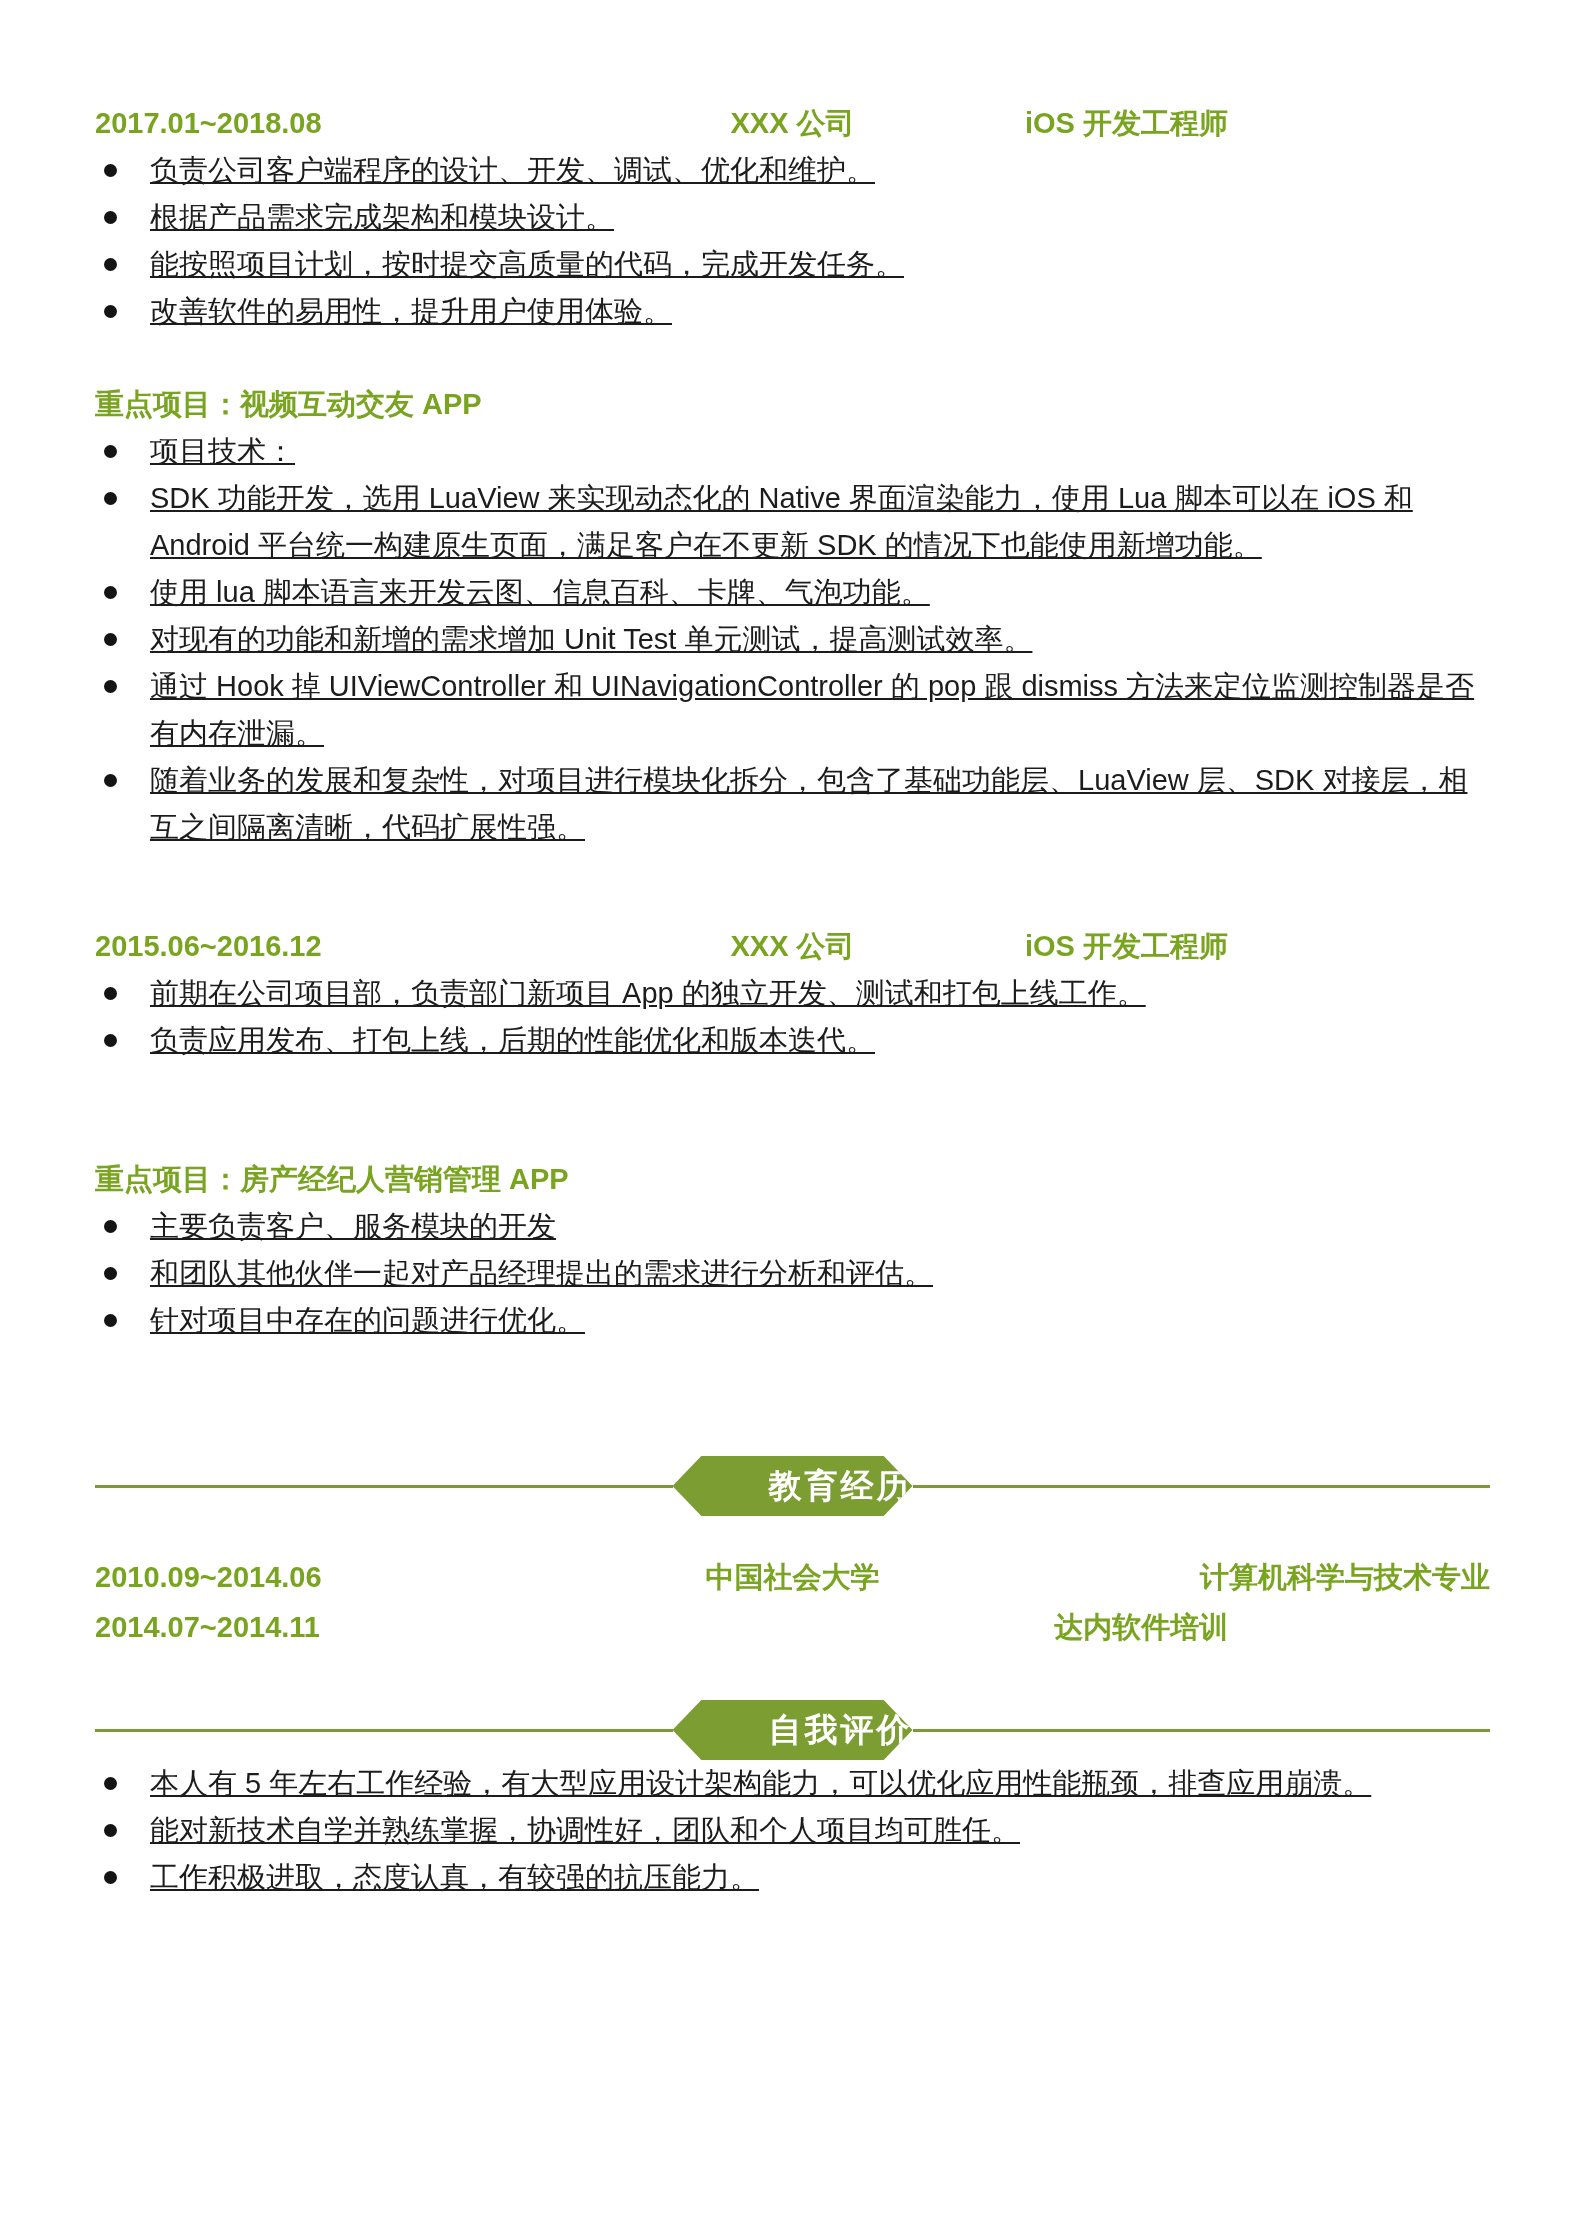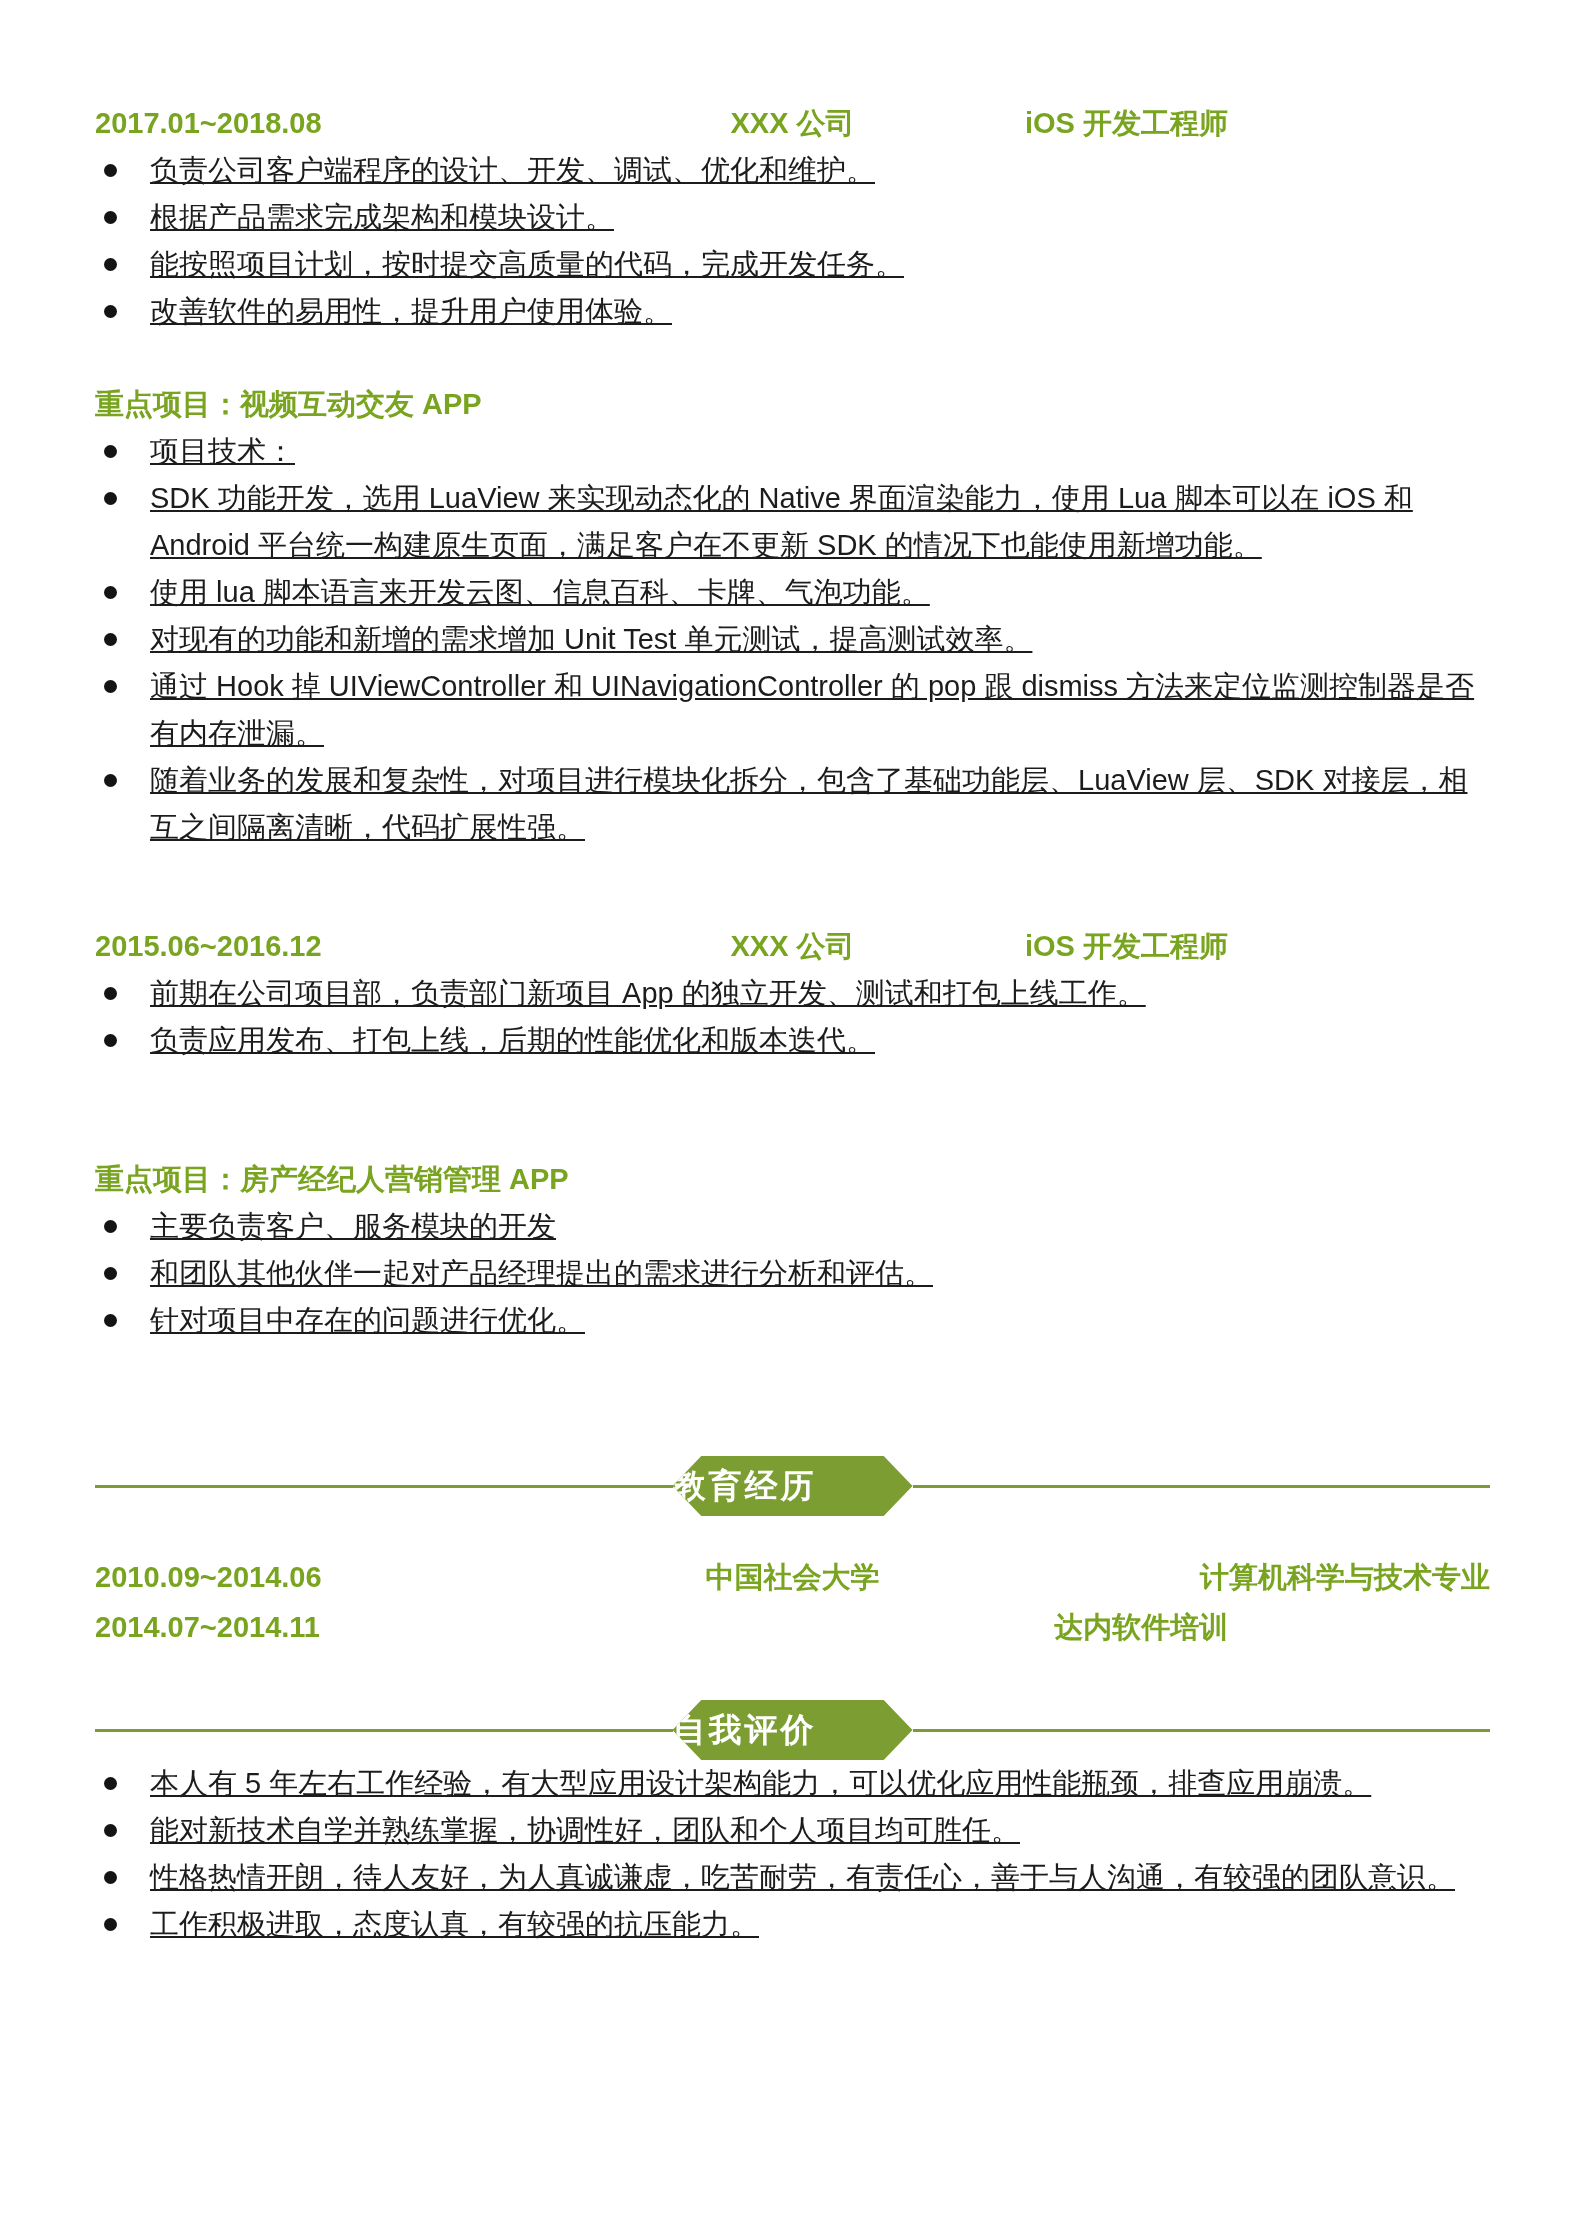--- a/index.html
+++ b/index.html
@@ -45,21 +45,21 @@
 
   .project-title{font-weight:bold;color:#79a41f;margin-top:46px;}
   .project-title.big-gap{margin-top:92px;}
 
   .divider{display:flex;align-items:center;margin-top:112px;}
   .divider.tight{margin-top:48px;}
   .divider .line{flex:1;height:3px;background:#7d9b35;}
   .badge{
     width:240px;height:60px;flex:0 0 auto;
     background:#7b9d31;color:#ffffff;
-    font-size:33px;font-weight:bold;line-height:60px;text-align:left;
+    font-size:33px;font-weight:bold;line-height:60px;text-align:right;
     letter-spacing:3px;
     clip-path:polygon(0 50%,12% 0,88% 0,100% 50%,88% 100%,12% 100%);
   }
 
   .edu-rows{margin-top:36px;}
   .edu-row{display:flex;font-weight:bold;color:#79a41f;line-height:50px;}
   .edu-row .c-left{flex:1;text-align:left;}
   .edu-row .c-center{flex:1;text-align:center;}
   .edu-row .c-right{flex:1;text-align:right;}
 
@@ -133,21 +133,20 @@
     </div>
 
     <div class="divider tight">
       <div class="line"></div>
       <div class="badge">自我评价</div>
       <div class="line"></div>
     </div>
     <ul class="bullets self-bullets">
       <li>本人有 5 年左右工作经验，有大型应用设计架构能力，可以优化应用性能瓶颈，排查应用崩溃。</li>
       <li>能对新技术自学并熟练掌握，协调性好，团队和个人项目均可胜任。</li>
-      <li>性格热情开朗，待人友好，为人真诚谦虚，吃苦耐劳，有责任心，善于与人沟通，有较强的团队意识。</li>
       <li>工作积极进取，态度认真，有较强的抗压能力。</li>
     </ul>
 
   </div>
 
   <div class="cream-bottom"></div>
   <div class="gray-bottom"></div>
   <div class="band-bottom"></div>
 </div>
 

